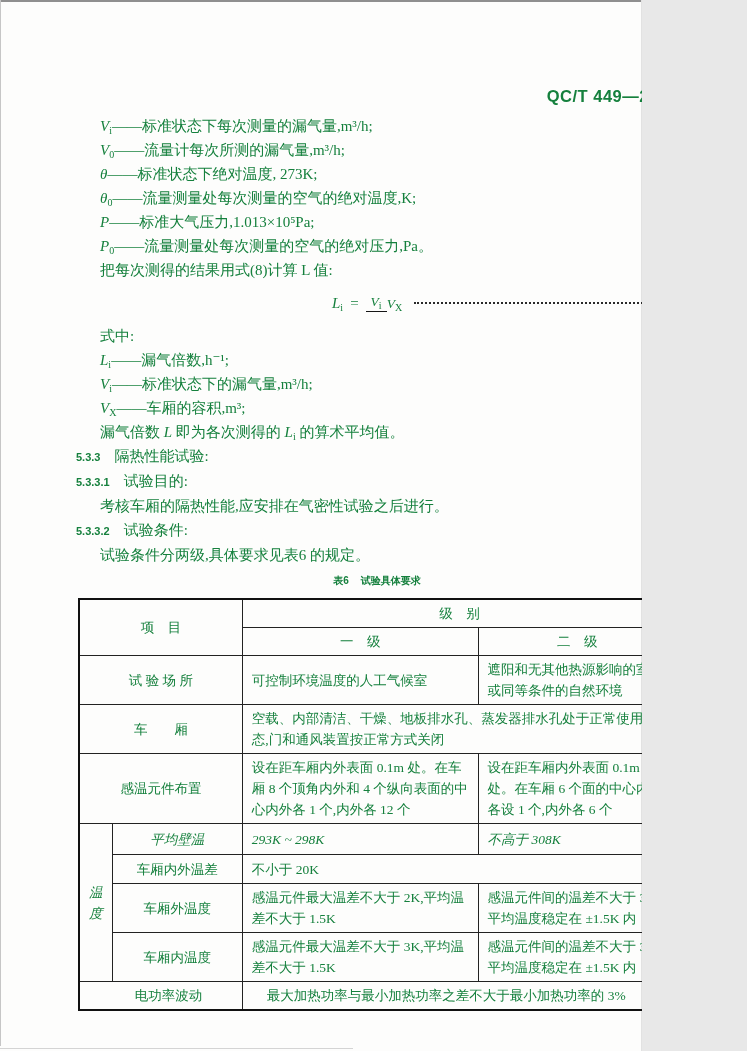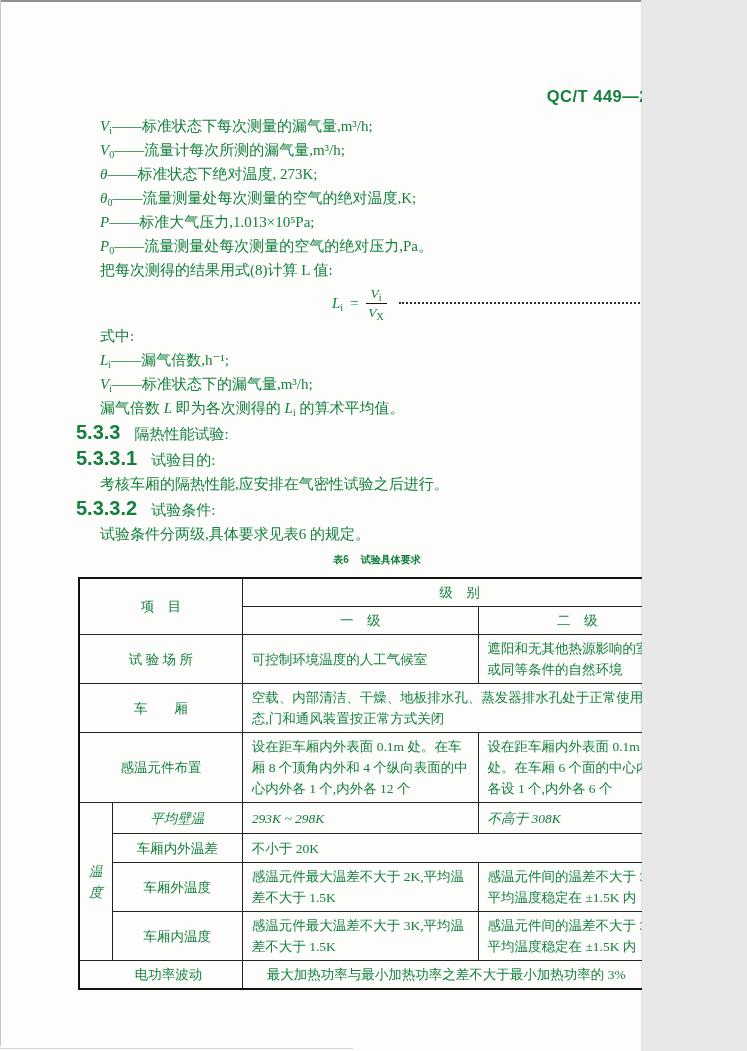--- a/index.html
+++ b/index.html
@@ -35,30 +35,30 @@
   .para { padding-left:24px; }
 
   .formula-row {
     display:flex; align-items:center;
     height:42px;
     padding-left:256px; padding-right:6px;
     font-size:15px;
   }
   .formula-lhs { font-style:italic; }
   .formula-eq { margin:0 7px; font-style:normal; }
-  .frac { display:inline-flex; flex-direction:column; align-items:center; font-size:13.5px; line-height:16px; font-style:italic;justify-content:center; }
+  .frac { display:inline-flex; flex-direction:row; align-items:center; font-size:13.5px; line-height:16px; font-style:italic;justify-content:center; }
   .frac .num { border-bottom:1px solid #161616; padding:0 5px 1px 5px; }
   .frac .den { padding-top:1px; }
   .leader { flex:1; height:0; border-top:2px dotted #2a2a2a; margin:0 8px 0 12px; }
   .formula-label { font-style:normal; font-size:15px; }
 
   .section-heading { font-size:15px; line-height:24px; }
   .section-num {
     font-family:"Liberation Sans","DejaVu Sans",sans-serif;
-    font-weight:bold; font-size:20px; margin-right:14px;
+    font-weight:bold; font-size:11px; margin-right:14px;
   }
 
   .table-caption {
     text-align:center;
     font-family:"Liberation Sans","DejaVu Sans",sans-serif;
     font-weight:bold; font-size:10px; line-height:24px;
     margin-top:2px; margin-bottom:5px;
   }
   .table-caption .cap-label { margin-right:12px; }
 
@@ -123,20 +123,21 @@
           <span class="den"><i>V</i><sub>X</sub></span>
         </span>
         <span class="leader"></span>
         <span class="formula-label">(6)</span>
       </div>
 
       <div class="para" style="padding-left:24px;">式中:</div>
 
       <div class="def-line"><span class="var"><i>L</i><sub>i</sub></span><span>——漏气倍数,h⁻¹;</span></div>
       <div class="def-line"><span class="var"><i>V</i><sub>i</sub></span><span>——标准状态下的漏气量,m³/h;</span></div>
+      <div class="def-line"><span class="var"><i>V</i><sub>X</sub></span><span>——车厢的容积,m³;</span></div>
 
       <div class="para"><span>漏气倍数 </span><i class="inline-var">L</i><span> 即为各次测得的 </span><i class="inline-var">L</i><sub>i</sub><span> 的算术平均值。</span></div>
 
       <div class="section-heading"><span class="section-num">5.3.3</span><span>隔热性能试验:</span></div>
       <div class="section-heading"><span class="section-num">5.3.3.1</span><span>试验目的:</span></div>
       <div class="para">考核车厢的隔热性能,应安排在气密性试验之后进行。</div>
       <div class="section-heading"><span class="section-num">5.3.3.2</span><span>试验条件:</span></div>
       <div class="para">试验条件分两级,具体要求见表6 的规定。</div>
 
       <div class="table-caption">

